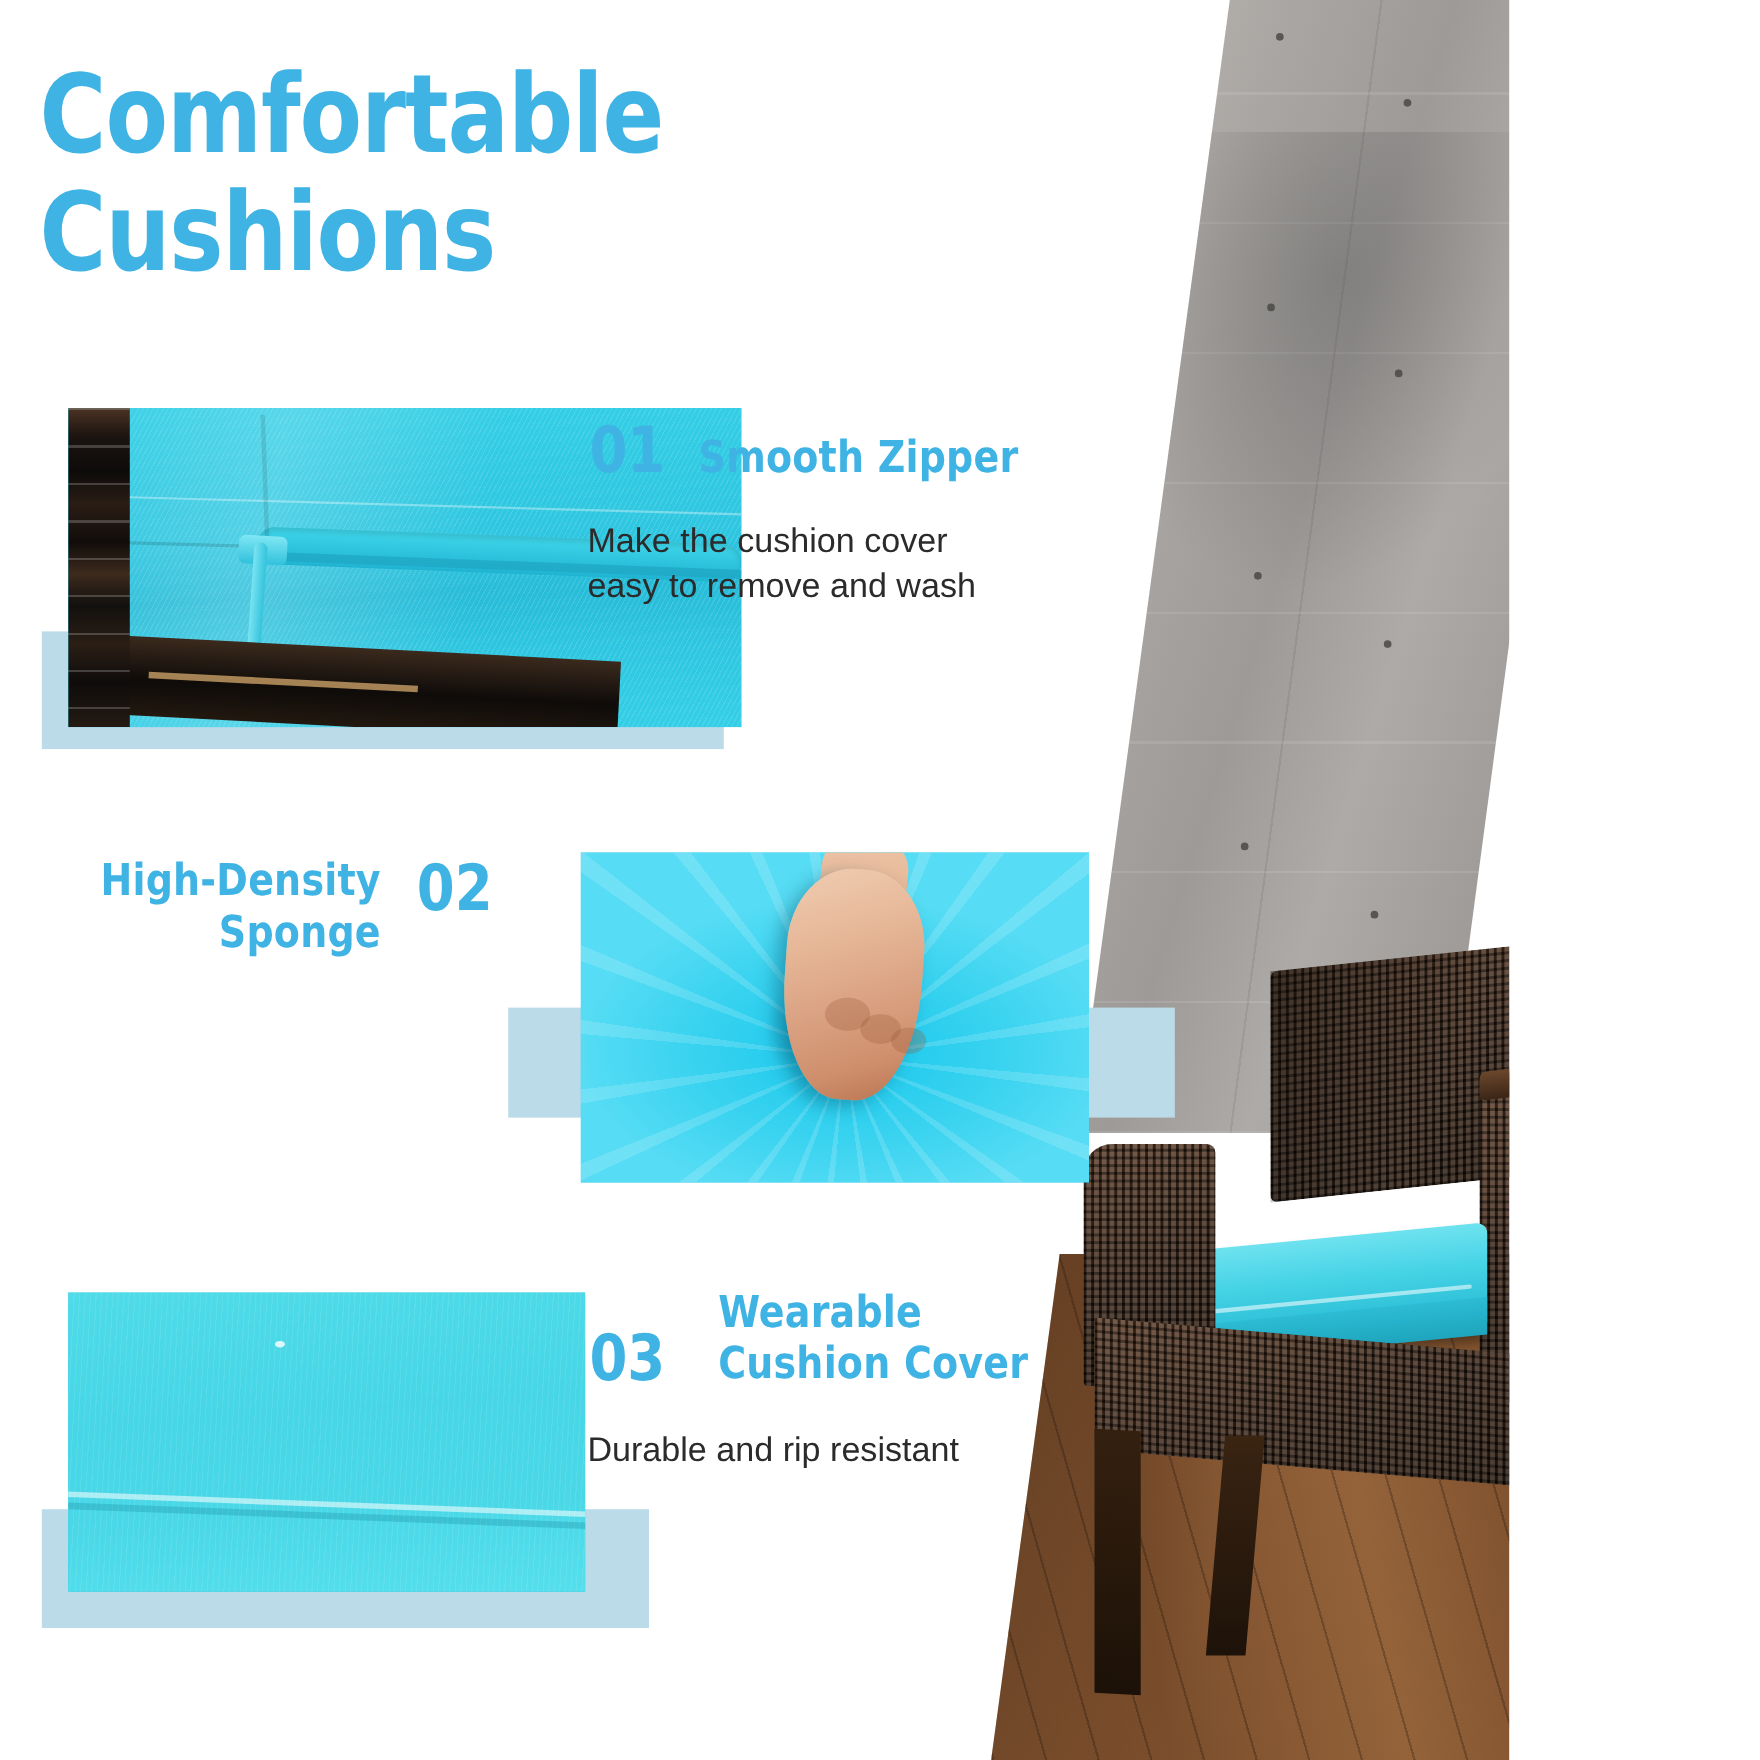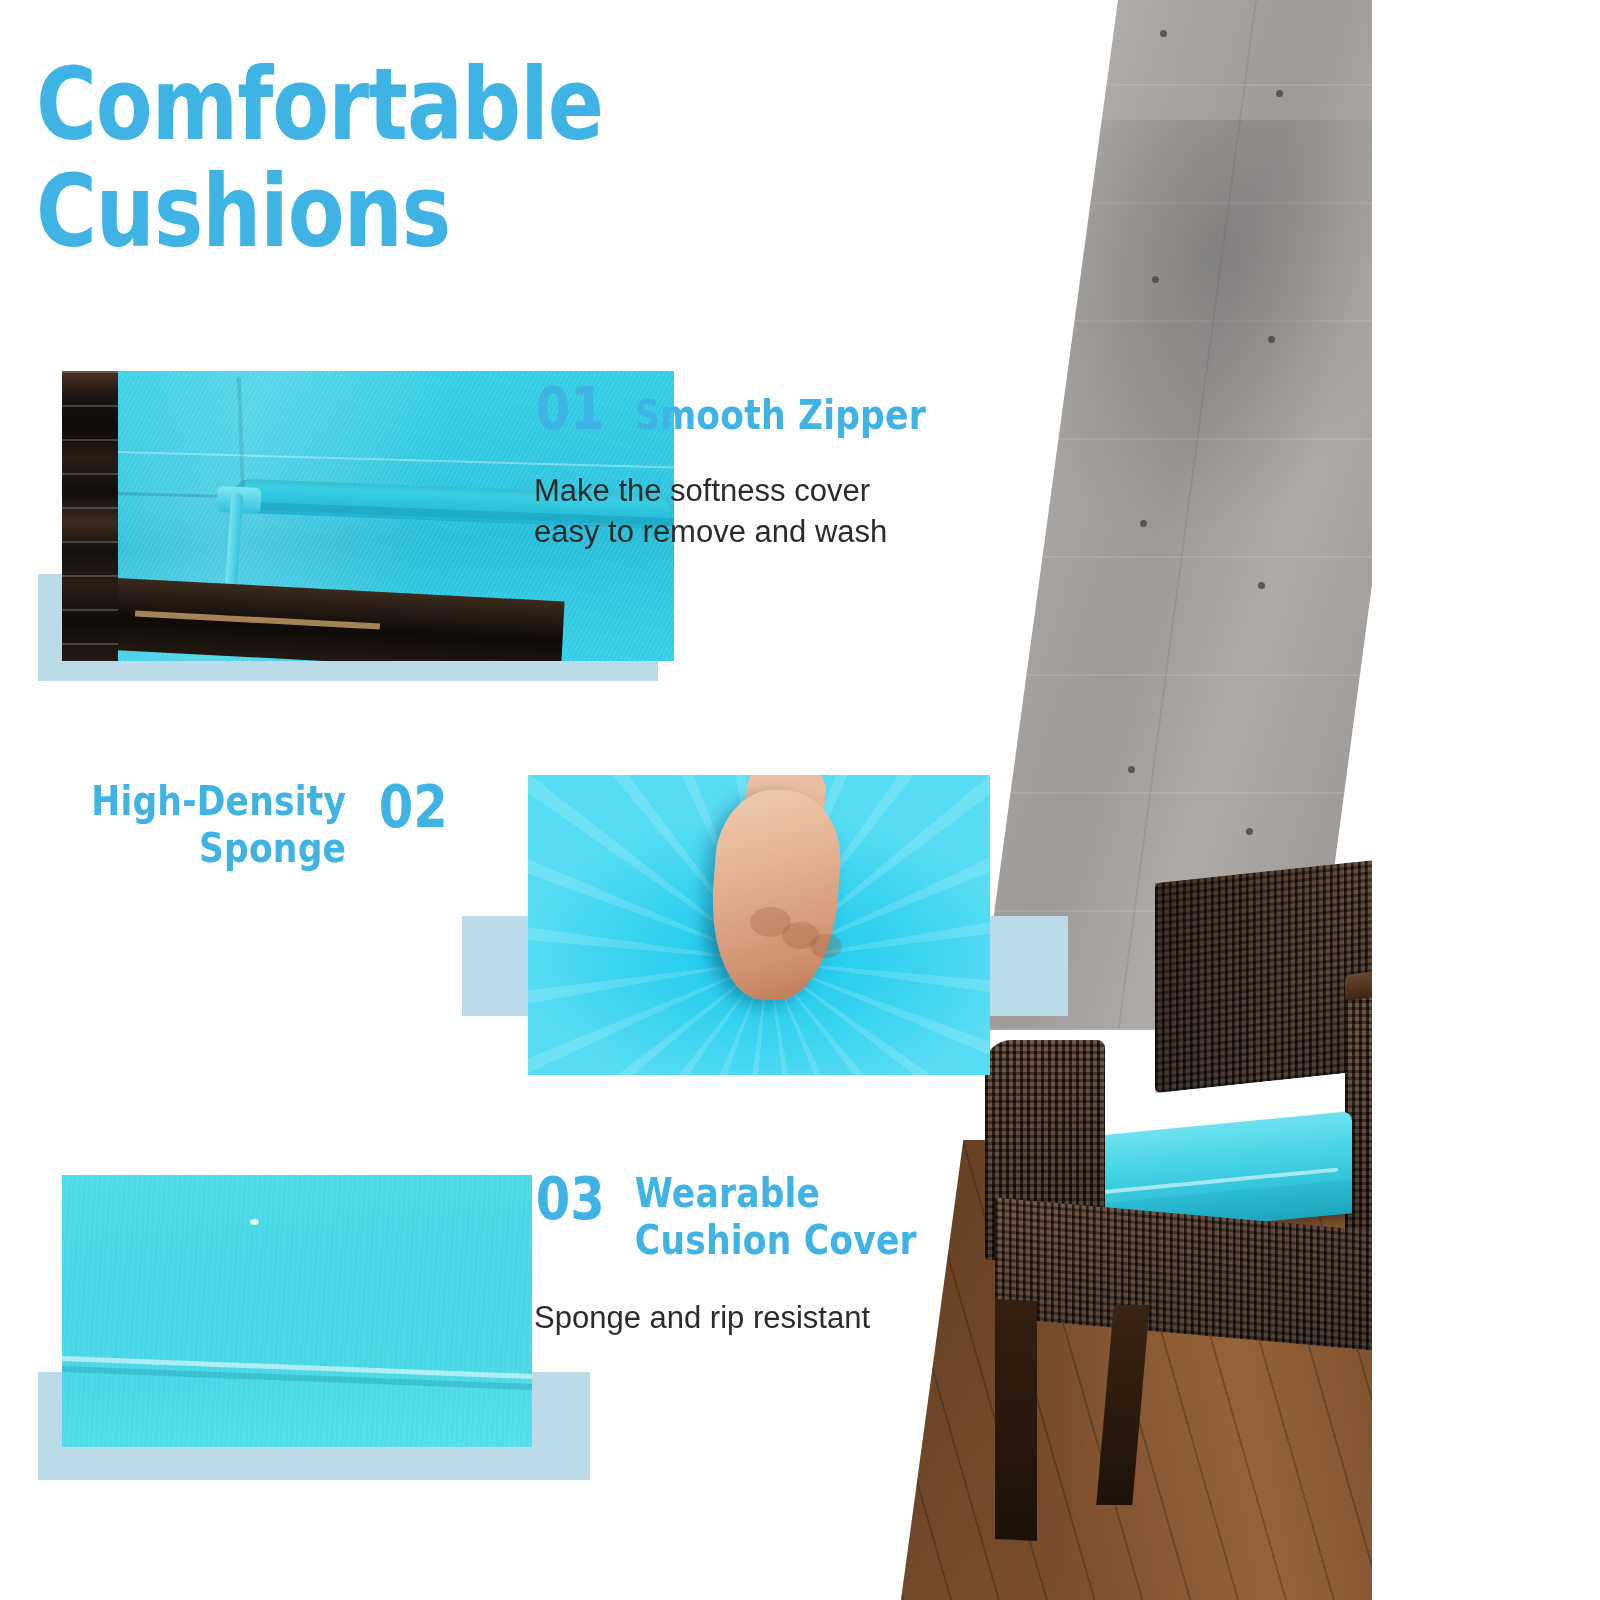--- a/index.html
+++ b/index.html
@@ -289,21 +289,21 @@
     <div class="p1-base"></div>
     <div class="p1-basehl"></div>
     <div class="p1-post"></div>
   </div>
 
   <div class="feature" style="left:534px;top:380px;width:430px;">
     <div style="display:flex;align-items:baseline;gap:22px;">
       <span class="num">01</span>
       <span class="ftitle">Smooth Zipper</span>
     </div>
-    <div class="fdesc" style="margin-top:32px;white-space:pre-line;">Make the softness cover
+    <div class="fdesc" style="margin-top:32px;white-space:pre-line;">Make the cushion cover
 easy to remove and wash</div>
   </div>
 
   <div class="tab" style="left:462px;top:916px;width:70px;height:100px;"></div>
   <div class="tab" style="left:958px;top:916px;width:110px;height:100px;"></div>
 
   <div class="photo" id="photo2">
     <div class="p2-bg"></div>
     <div class="p2-folds"></div>
     <div class="p2-shadow"></div>
@@ -326,21 +326,21 @@
 
   <div class="photo" id="photo3">
     <div class="p3-bg"></div>
     <div class="p3-grain"></div>
     <div class="p3-seam1"></div>
     <div class="p3-seam2"></div>
     <div class="p3-dot"></div>
   </div>
 
   <div class="feature" style="left:534px;top:1170px;width:420px;">
-    <div style="display:flex;align-items:flex-start;gap:22px;">
+    <div style="display:flex;align-items:flex-end;gap:40px;">
       <span class="num">03</span>
       <span class="ftitle" style="white-space:pre-line;">Wearable
 Cushion Cover</span>
     </div>
-    <div class="fdesc" style="margin-top:34px;white-space:pre-line;">Sponge and rip resistant</div>
+    <div class="fdesc" style="margin-top:34px;white-space:pre-line;">Durable and rip resistant</div>
   </div>
 
 </div>
 
 </body></html>

